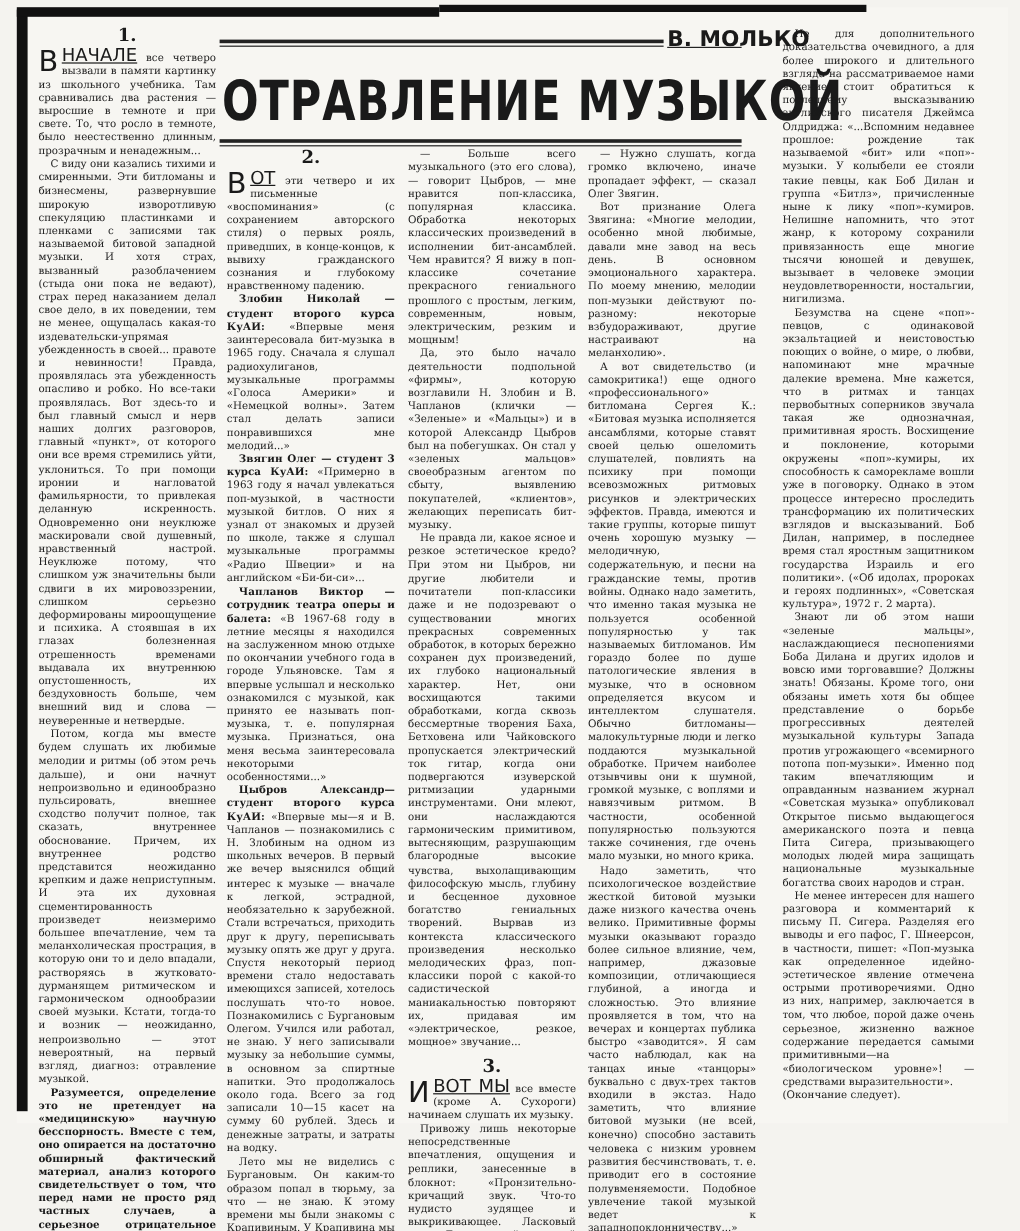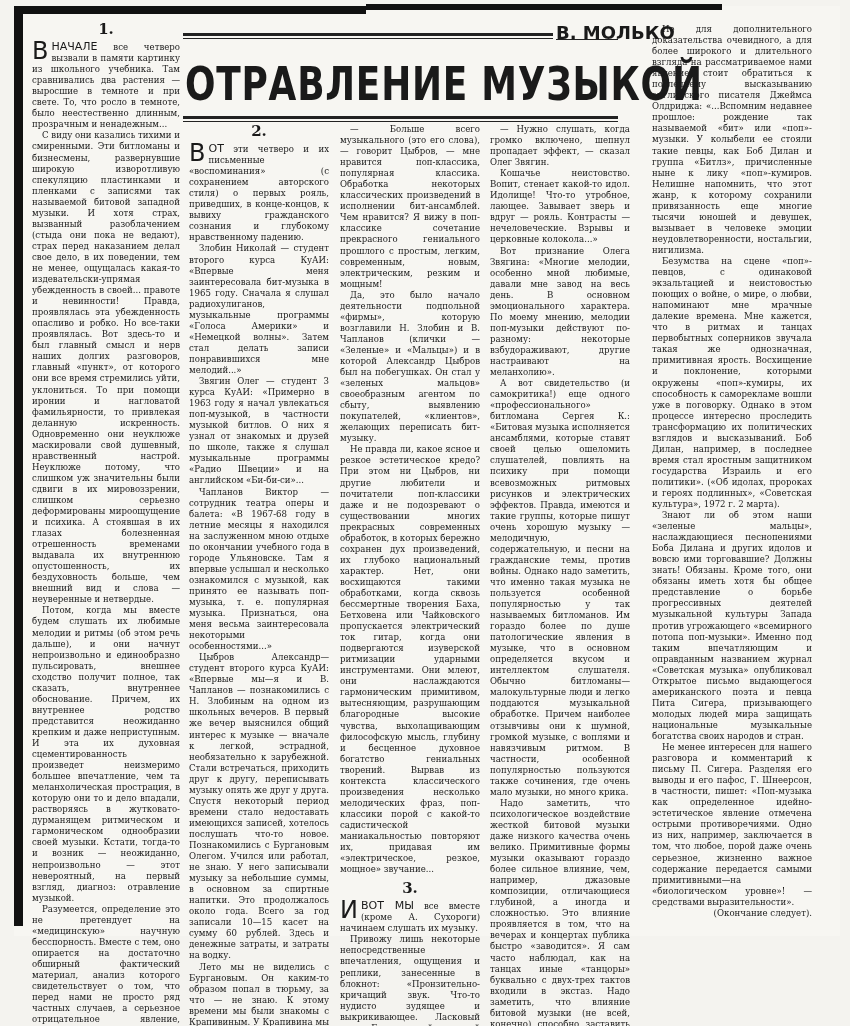--- a/index.html
+++ b/index.html
@@ -8,27 +8,27 @@
   .clip { position:absolute; left:14px; top:6px; width:826px; height:930px; background:#f7f6f2; }
   .left-border { position:absolute; left:14px; top:8px; width:9px; height:918px; background:#111; }
   .top-border { position:absolute; left:14px; top:6px; width:352px; height:8px; background:#111; }
   .top-border2 { position:absolute; left:366px; top:4px; width:356px; height:6px; background:#111; }
   .rule { position:absolute; background:#222; }
   .col { position:absolute; font-size:8.6px; line-height:11.05px; text-align:justify; hyphens:auto; }
   .col p { margin:0; text-indent:10px; }
   .col p.noind { text-indent:0; }
   .secnum { text-align:center; font-weight:bold; font-size:15px; margin:2px 0 6px 0; }
   .dropcap { float:left; font-size:24px; line-height:20px; margin:0 3px 0 0; font-family:"DejaVu Sans", sans-serif; }
-  .caps { font-family:"DejaVu Sans", sans-serif; font-size:11px; }
-  .b { font-weight:normal; }
+  .caps { font-family:"DejaVu Sans", sans-serif; font-size:15px;text-decoration:underline; }
+  .b { font-weight:bold; }
   .headline { position:absolute; left:185px; top:53px; width:432px; height:62px; font-family:"DejaVu Sans", sans-serif;
               font-weight:bold; font-size:46px; letter-spacing:1px; line-height:62px; text-align:center;
               transform:scaleX(0.78); transform-origin:left top; white-space:nowrap; }
   .author { position:absolute; left:556px; top:22px; font-family:"DejaVu Sans", sans-serif; font-weight:bold; font-size:18px; }
-  .end { text-align:right; margin-top:14px; text-indent:0 !important; }
+  .end { text-align:left; margin-top:14px; text-indent:0 !important; }
 </style>
 </head>
 <body>
 
 <div class="clip"></div>
 <div class="left-border"></div>
 <div class="top-border"></div>
 <div class="top-border2"></div>
 
 <div class="rule" style="left:183px;top:33px;width:370px;height:3px;"></div>
@@ -61,22 +61,21 @@
 <div class="col" style="left:340px;top:124px;width:140px;">
   <p>— Больше всего музыкального (это его слова), — говорит Цыбров, — мне нравится поп-классика, популярная классика. Обработка некоторых классических произведений в исполнении бит-ансамблей. Чем нравится? Я вижу в поп-классике сочетание прекрасного гениального прошлого с простым, легким, современным, новым, электрическим, резким и мощным!</p>
   <p>Да, это было начало деятельности подпольной «фирмы», которую возглавили Н. Злобин и В. Чапланов (клички — «Зеленые» и «Мальцы») и в которой Александр Цыбров был на побегушках. Он стал у «зеленых мальцов» своеобразным агентом по сбыту, выявлению покупателей, «клиентов», желающих переписать бит-музыку.</p>
   <p>Не правда ли, какое ясное и резкое эстетическое кредо? При этом ни Цыбров, ни другие любители и почитатели поп-классики даже и не подозревают о существовании многих прекрасных современных обработок, в которых бережно сохранен дух произведений, их глубоко национальный характер. Нет, они восхищаются такими обработками, когда сквозь бессмертные творения Баха, Бетховена или Чайковского пропускается электрический ток гитар, когда они подвергаются изуверской ритмизации ударными инструментами. Они млеют, они наслаждаются гармоническим примитивом, вытесняющим, разрушающим благородные высокие чувства, выхолащивающим философскую мысль, глубину и бесценное духовное богатство гениальных творений. Вырвав из контекста классического произведения несколько мелодических фраз, поп-классики порой с какой-то садистической маниакальностью повторяют их, придавая им «электрическое, резкое, мощное» звучание...</p>
   <div class="secnum" style="margin-top:8px;">3.</div>
   <p class="noind"><span class="dropcap">И</span><span class="caps"> ВОТ МЫ</span><span> все вместе (кроме А. Сухороги) начинаем слушать их музыку.</span></p>
   <p>Привожу лишь некоторые непосредственные впечатления, ощущения и реплики, занесенные в блокнот: «Пронзительно-кричащий звук. Что-то нудисто зудящее и выкрикивающее. Ласковый омут. Бесконечный давящий ритм, удары, нагнетающие напряжение. Одни названия чего стоят — «Черный шабаш» и «Сухороги».</p>
 </div>
 
 <div class="col" style="left:490px;top:124px;width:140px;">
-  <p>— Нужно слушать, когда громко включено, шепнул пропадает эффект, — сказал Олег Звягин.</p>
-  <p>Кошачье неистовство. Вопит, стенает какой-то идол. Идолище! Что-то утробное, лающее. Завывает зверь и вдруг — рояль. Контрасты — нечеловеческие. Взрывы и церковные колокола...»</p>
+  <p>— Нужно слушать, когда громко включено, иначе пропадает эффект, — сказал Олег Звягин.</p>
   <p>Вот признание Олега Звягина: «Многие мелодии, особенно мной любимые, давали мне завод на весь день. В основном эмоционального характера. По моему мнению, мелодии поп-музыки действуют по-разному: некоторые взбудораживают, другие настраивают на меланхолию».</p>
   <p>А вот свидетельство (и самокритика!) еще одного «профессионального» битломана Сергея К.: «Битовая музыка исполняется ансамблями, которые ставят своей целью ошеломить слушателей, повлиять на психику при помощи всевозможных ритмовых рисунков и электрических эффектов. Правда, имеются и такие группы, которые пишут очень хорошую музыку — мелодичную, содержательную, и песни на гражданские темы, против войны. Однако надо заметить, что именно такая музыка не пользуется особенной популярностью у так называемых битломанов. Им гораздо более по душе патологические явления в музыке, что в основном определяется вкусом и интеллектом слушателя. Обычно битломаны—малокультурные люди и легко поддаются музыкальной обработке. Причем наиболее отзывчивы они к шумной, громкой музыке, с воплями и навязчивым ритмом. В частности, особенной популярностью пользуются также сочинения, где очень мало музыки, но много крика.</p>
   <p>Надо заметить, что психологическое воздействие жесткой битовой музыки даже низкого качества очень велико. Примитивные формы музыки оказывают гораздо более сильное влияние, чем, например, джазовые композиции, отличающиеся глубиной, а иногда и сложностью. Это влияние проявляется в том, что на вечерах и концертах публика быстро «заводится». Я сам часто наблюдал, как на танцах иные «танцоры» буквально с двух-трех тактов входили в экстаз. Надо заметить, что влияние битовой музыки (не всей, конечно) способно заставить человека с низким уровнем развития бесчинствовать, т. е. приводит его в состояние полувменяемости. Подобное увлечение такой музыкой ведет к западнопоклонничеству...»</p>
 </div>
 
 <div class="col" style="left:652px;top:24px;width:160px;">
   <p>Не для дополнительного доказательства очевидного, а для более широкого и длительного взгляда на рассматриваемое нами явление стоит обратиться к последнему высказыванию английского писателя Джеймса Олдриджа: «...Вспомним недавнее прошлое: рождение так называемой «бит» или «поп»-музыки. У колыбели ее стояли такие певцы, как Боб Дилан и группа «Битлз», причисленные ныне к лику «поп»-кумиров. Нелишне напомнить, что этот жанр, к которому сохранили привязанность еще многие тысячи юношей и девушек, вызывает в человеке эмоции неудовлетворенности, ностальгии, нигилизма.</p>
   <p>Безумства на сцене «поп»-певцов, с одинаковой экзальтацией и неистовостью поющих о войне, о мире, о любви, напоминают мне мрачные далекие времена. Мне кажется, что в ритмах и танцах первобытных соперников звучала такая же однозначная, примитивная ярость. Восхищение и поклонение, которыми окружены «поп»-кумиры, их способность к саморекламе вошли уже в поговорку. Однако в этом процессе интересно проследить трансформацию их политических взглядов и высказываний. Боб Дилан, например, в последнее время стал яростным защитником государства Израиль и его политики». («Об идолах, пророках и героях подлинных», «Советская культура», 1972 г. 2 марта).</p>
   <p>Знают ли об этом наши «зеленые мальцы», наслаждающиеся песнопениями Боба Дилана и других идолов и вовсю ими торговавшие? Должны знать! Обязаны. Кроме того, они обязаны иметь хотя бы общее представление о борьбе прогрессивных деятелей музыкальной культуры Запада против угрожающего «всемирного потопа поп-музыки». Именно под таким впечатляющим и оправданным названием журнал «Советская музыка» опубликовал Открытое письмо выдающегося американского поэта и певца Пита Сигера, призывающего молодых людей мира защищать национальные музыкальные богатства своих народов и стран.</p>
   <p>Не менее интересен для нашего разговора и комментарий к письму П. Сигера. Разделяя его выводы и его пафос, Г. Шнеерсон, в частности, пишет: «Поп-музыка как определенное идейно-эстетическое явление отмечена острыми противоречиями. Одно из них, например, заключается в том, что любое, порой даже очень серьезное, жизненно важное содержание передается самыми примитивными—на «биологическом уровне»! — средствами выразительности».</p>

